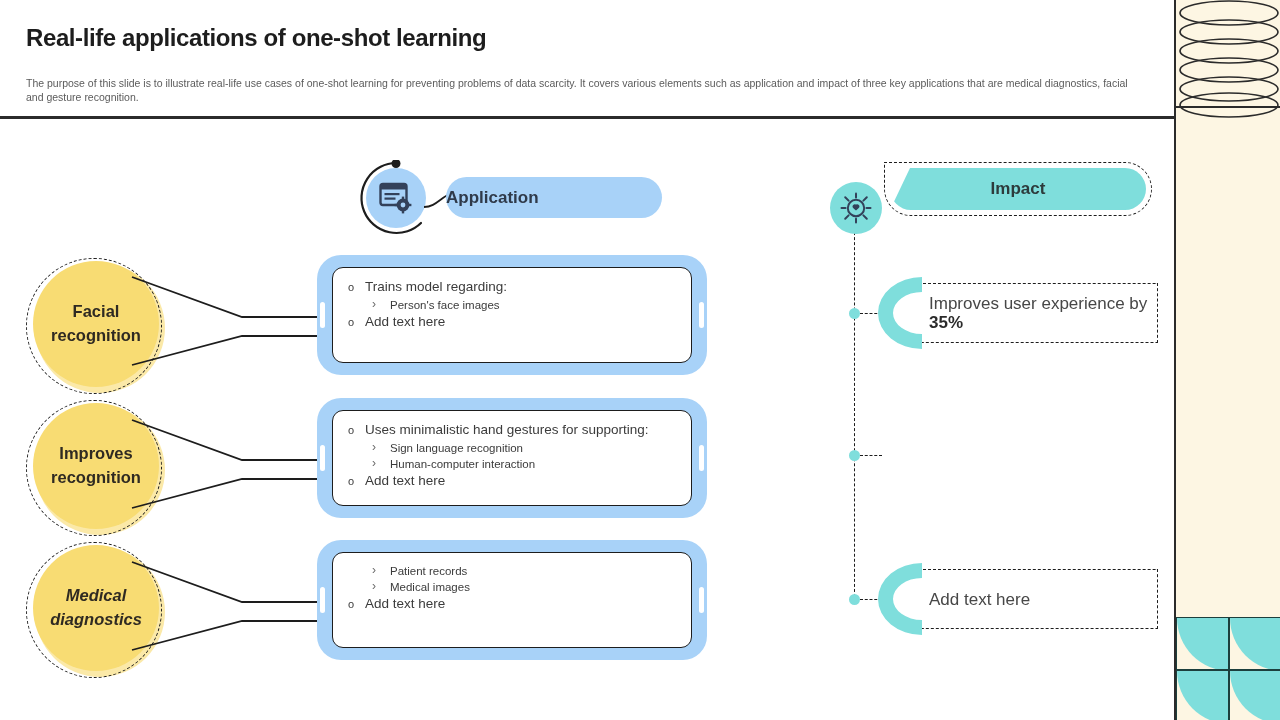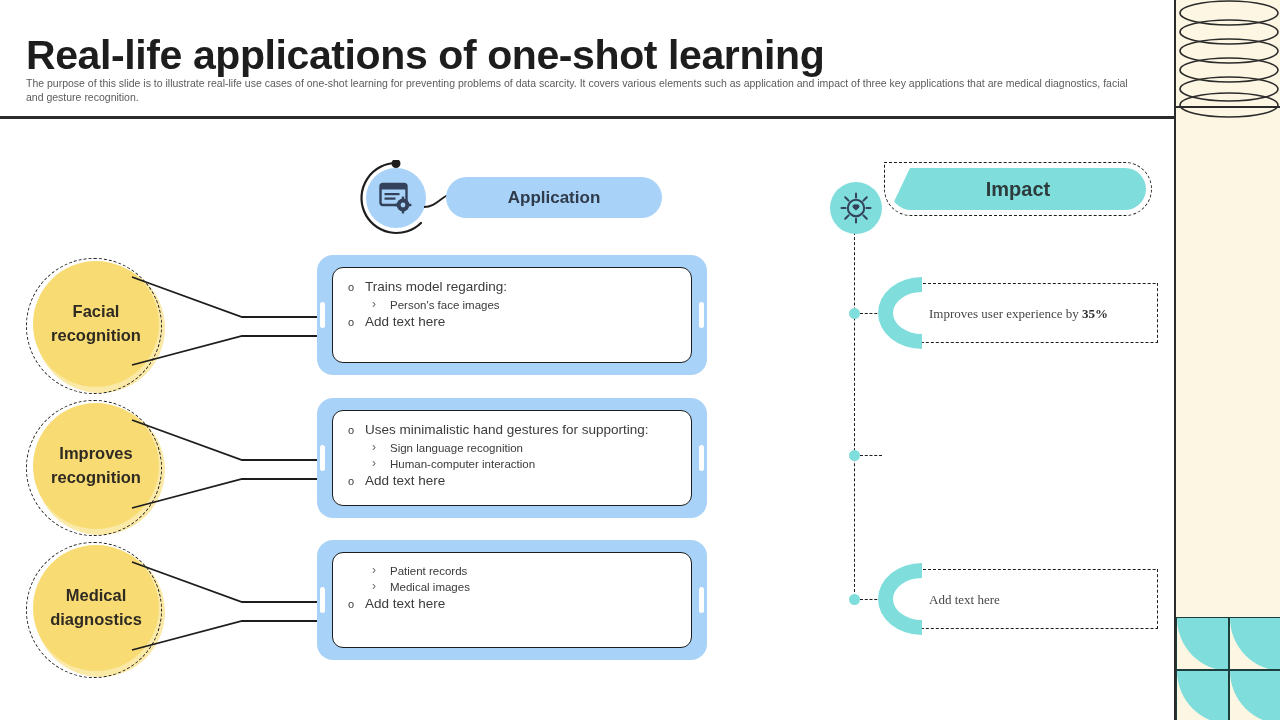--- a/index.html
+++ b/index.html
@@ -19,26 +19,25 @@
   .header {
     position: absolute;
     left: 0; top: 0;
     width: 1174px; height: 119px;
     border-bottom: 3px solid #2b2b2b;
     background: #ffffff;
   }
   .slide-title {
     position: absolute;
     left: 26px; top: 24px;
-    font-size: 41px;
+    font-size: 24px;
     font-weight: bold;
     color: #1d1d1d;
     letter-spacing: -0.4px;
     white-space: nowrap;
-    margin-top: 8px;
   }
   .slide-subtitle {
     position: absolute;
     left: 26px; top: 76px;
     width: 1122px;
     font-size: 10.5px;
     line-height: 14px;
     color: #5b5b5b;
   }
 
@@ -81,21 +80,21 @@
     background: #7fdedc;
   }
 
   
   .app-head {
     position: absolute;
     left: 446px; top: 177px;
     width: 216px; height: 41px;
     background: #a8d2f8;
     border-radius: 21px;
-    display: flex; align-items: center; justify-content: center;
+    display: flex; align-items: center; justify-content: flex-start;
   }
   .app-head-label {
     font-size: 17px; font-weight: bold; color: #2f3a4a;
   }
   .app-icon-wrap {
     position: absolute;
     left: 358px; top: 160px;
     width: 76px; height: 76px;
   }
   .app-icon-disc {
@@ -128,21 +127,21 @@
   }
   .imp-head-fill {
     position: absolute; inset: 0;
     background: #7fdedc;
     clip-path: polygon(20px 0, 100% 0, 100% 0, 100% 100%, 0 100%, 0 100%);
     border-radius: 0 21px 21px 21px;
   }
   .imp-head-label {
     position: absolute; inset: 0;
     display: flex; align-items: center; justify-content: center;
-    font-size: 20px; font-weight: bold; color: #2d3b3c;
+    font-size: 17px; font-weight: bold; color: #2d3b3c;
   }
   .imp-head-dash {
     position: absolute;
     left: 884px; top: 162px;
     width: 268px; height: 54px;
     border: 1.6px dashed #1d1d1d;
     border-radius: 0 27px 27px 27px;
   }
   .imp-icon-disc {
     position: absolute;
@@ -185,21 +184,21 @@
   .ycircle .fill span {
     font-size: 16.5px; font-weight: bold; color: #2f2a22;
     line-height: 1.45;
   }
 
   
   .acard {
     position: absolute;
     width: 390px; height: 120px;
     background: #a8d2f8;
-    border-radius: 16px;
+    border-radius: 24px;
   }
   .acard .inner {
     position: absolute;
     left: 15px; top: 12px;
     width: 360px; height: 96px;
     background: #ffffff;
     border: 1.5px solid #1d1d1d;
     border-radius: 11px;
     padding: 10px 0 0 12px;
   }
@@ -260,21 +259,21 @@
   }
   .imp-box {
     position: absolute;
     left: 30px; top: 6px;
     width: 270px; height: 60px;
     border: 1.5px dashed #1d1d1d;
     border-radius: 30px 0 0 30px;
     display: flex; align-items: center;
     padding-left: 40px;
   }
-  .imp-text { font-size: 13px; color: #474747; line-height: 19px; font-family: Liberation Serif, serif; }
+  .imp-text { font-size: 17px; color: #474747; line-height: 19px; }
   .imp-text b { color: #2b2b2b; font-weight: bold; }
   .imp-dot {
     position: absolute;
     width: 11px; height: 11px; border-radius: 50%;
     background: #7fdedc;
     left: 849px;
   }
   .imp-dash-conn {
     position: absolute;
     left: 860px;
@@ -388,21 +387,21 @@
       <span><span>Facial</span><br><span>recognition</span></span>
     </div>
   </div>
   <div class="ycircle" style="left:26px; top:400px;">
     <div class="ring"></div>
     <div class="dash"></div>
     <div class="fill">
       <span><span>Improves</span><br><span>recognition</span></span>
     </div>
   </div>
-  <div class="ycircle" style="left:26px; top:542px;">
+  <div class="ycircle" style="left:26px; top:542px;font-style:italic;">
     <div class="ring"></div>
     <div class="dash"></div>
     <div class="fill">
       <span><span>Medical</span><br><span>diagnostics</span></span>
     </div>
   </div>
 
   <svg class="wedge" style="left:130px; top:265px;" width="195" height="110" viewBox="0 0 195 110">
     <path d="M2 12 L112 52 L195 52" fill="none" stroke="#1d1d1d" stroke-width="1.8"></path>
     <path d="M2 100 L112 71 L195 71" fill="none" stroke="#1d1d1d" stroke-width="1.8"></path>

